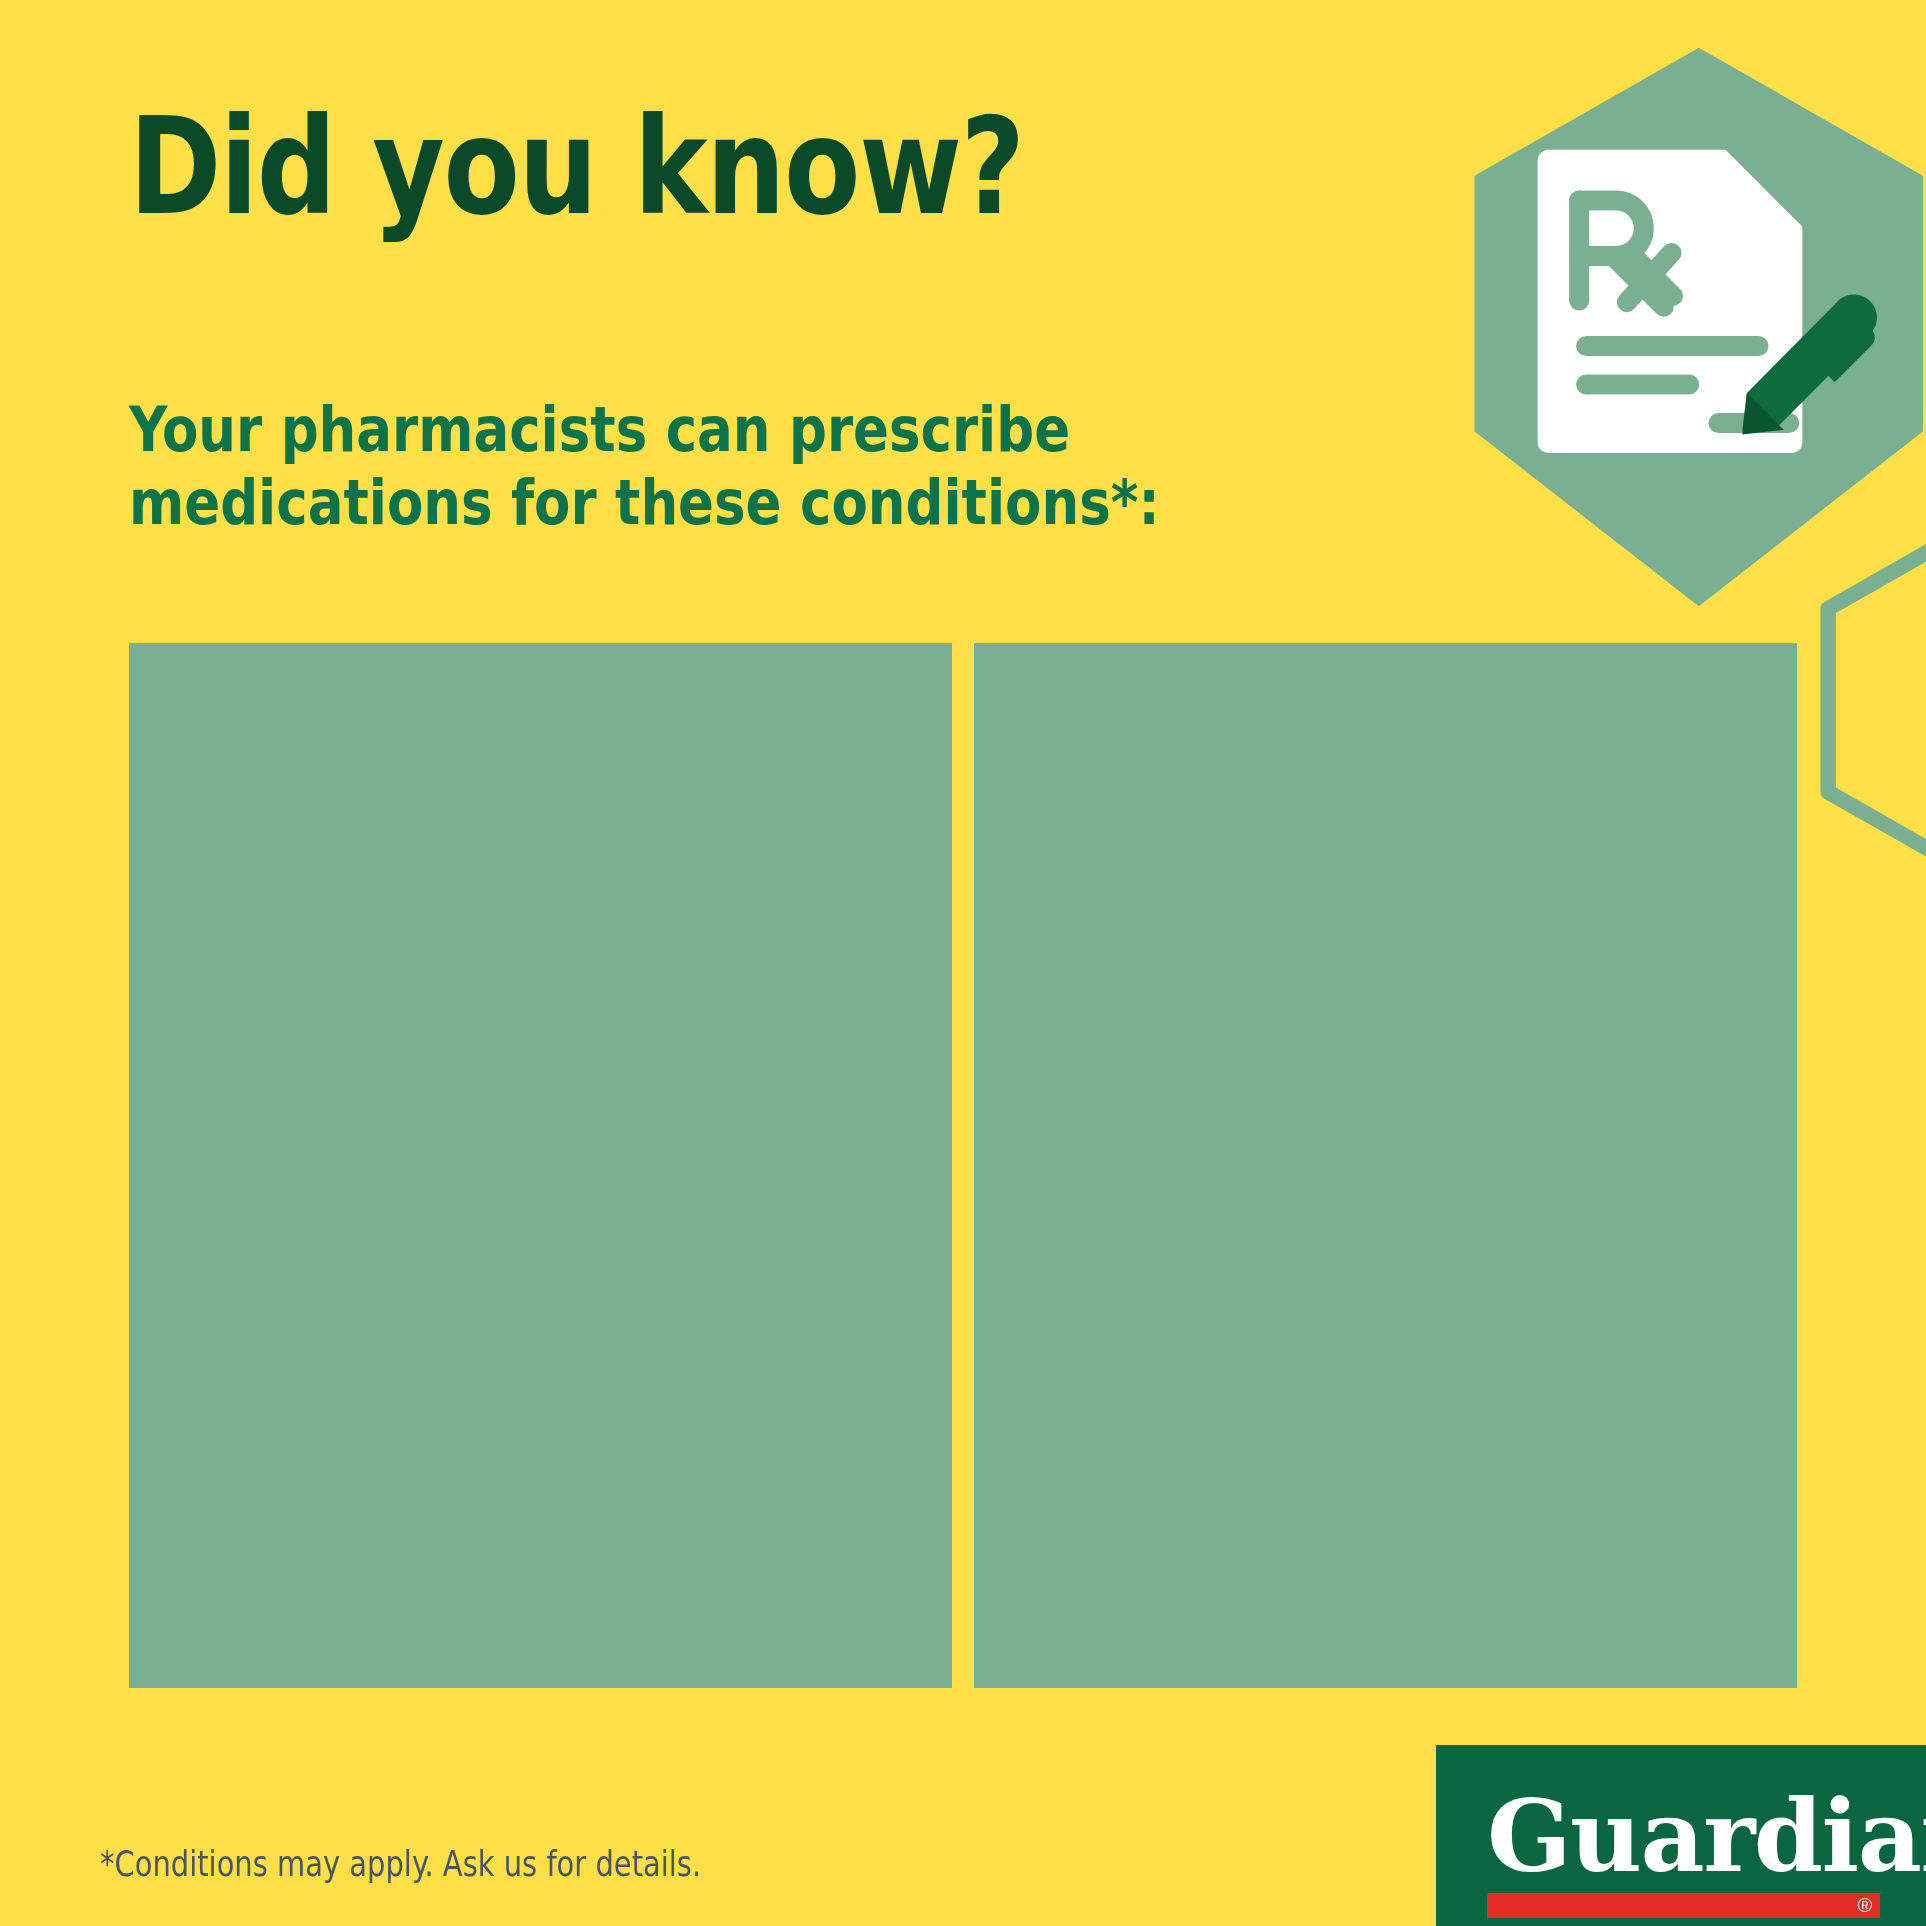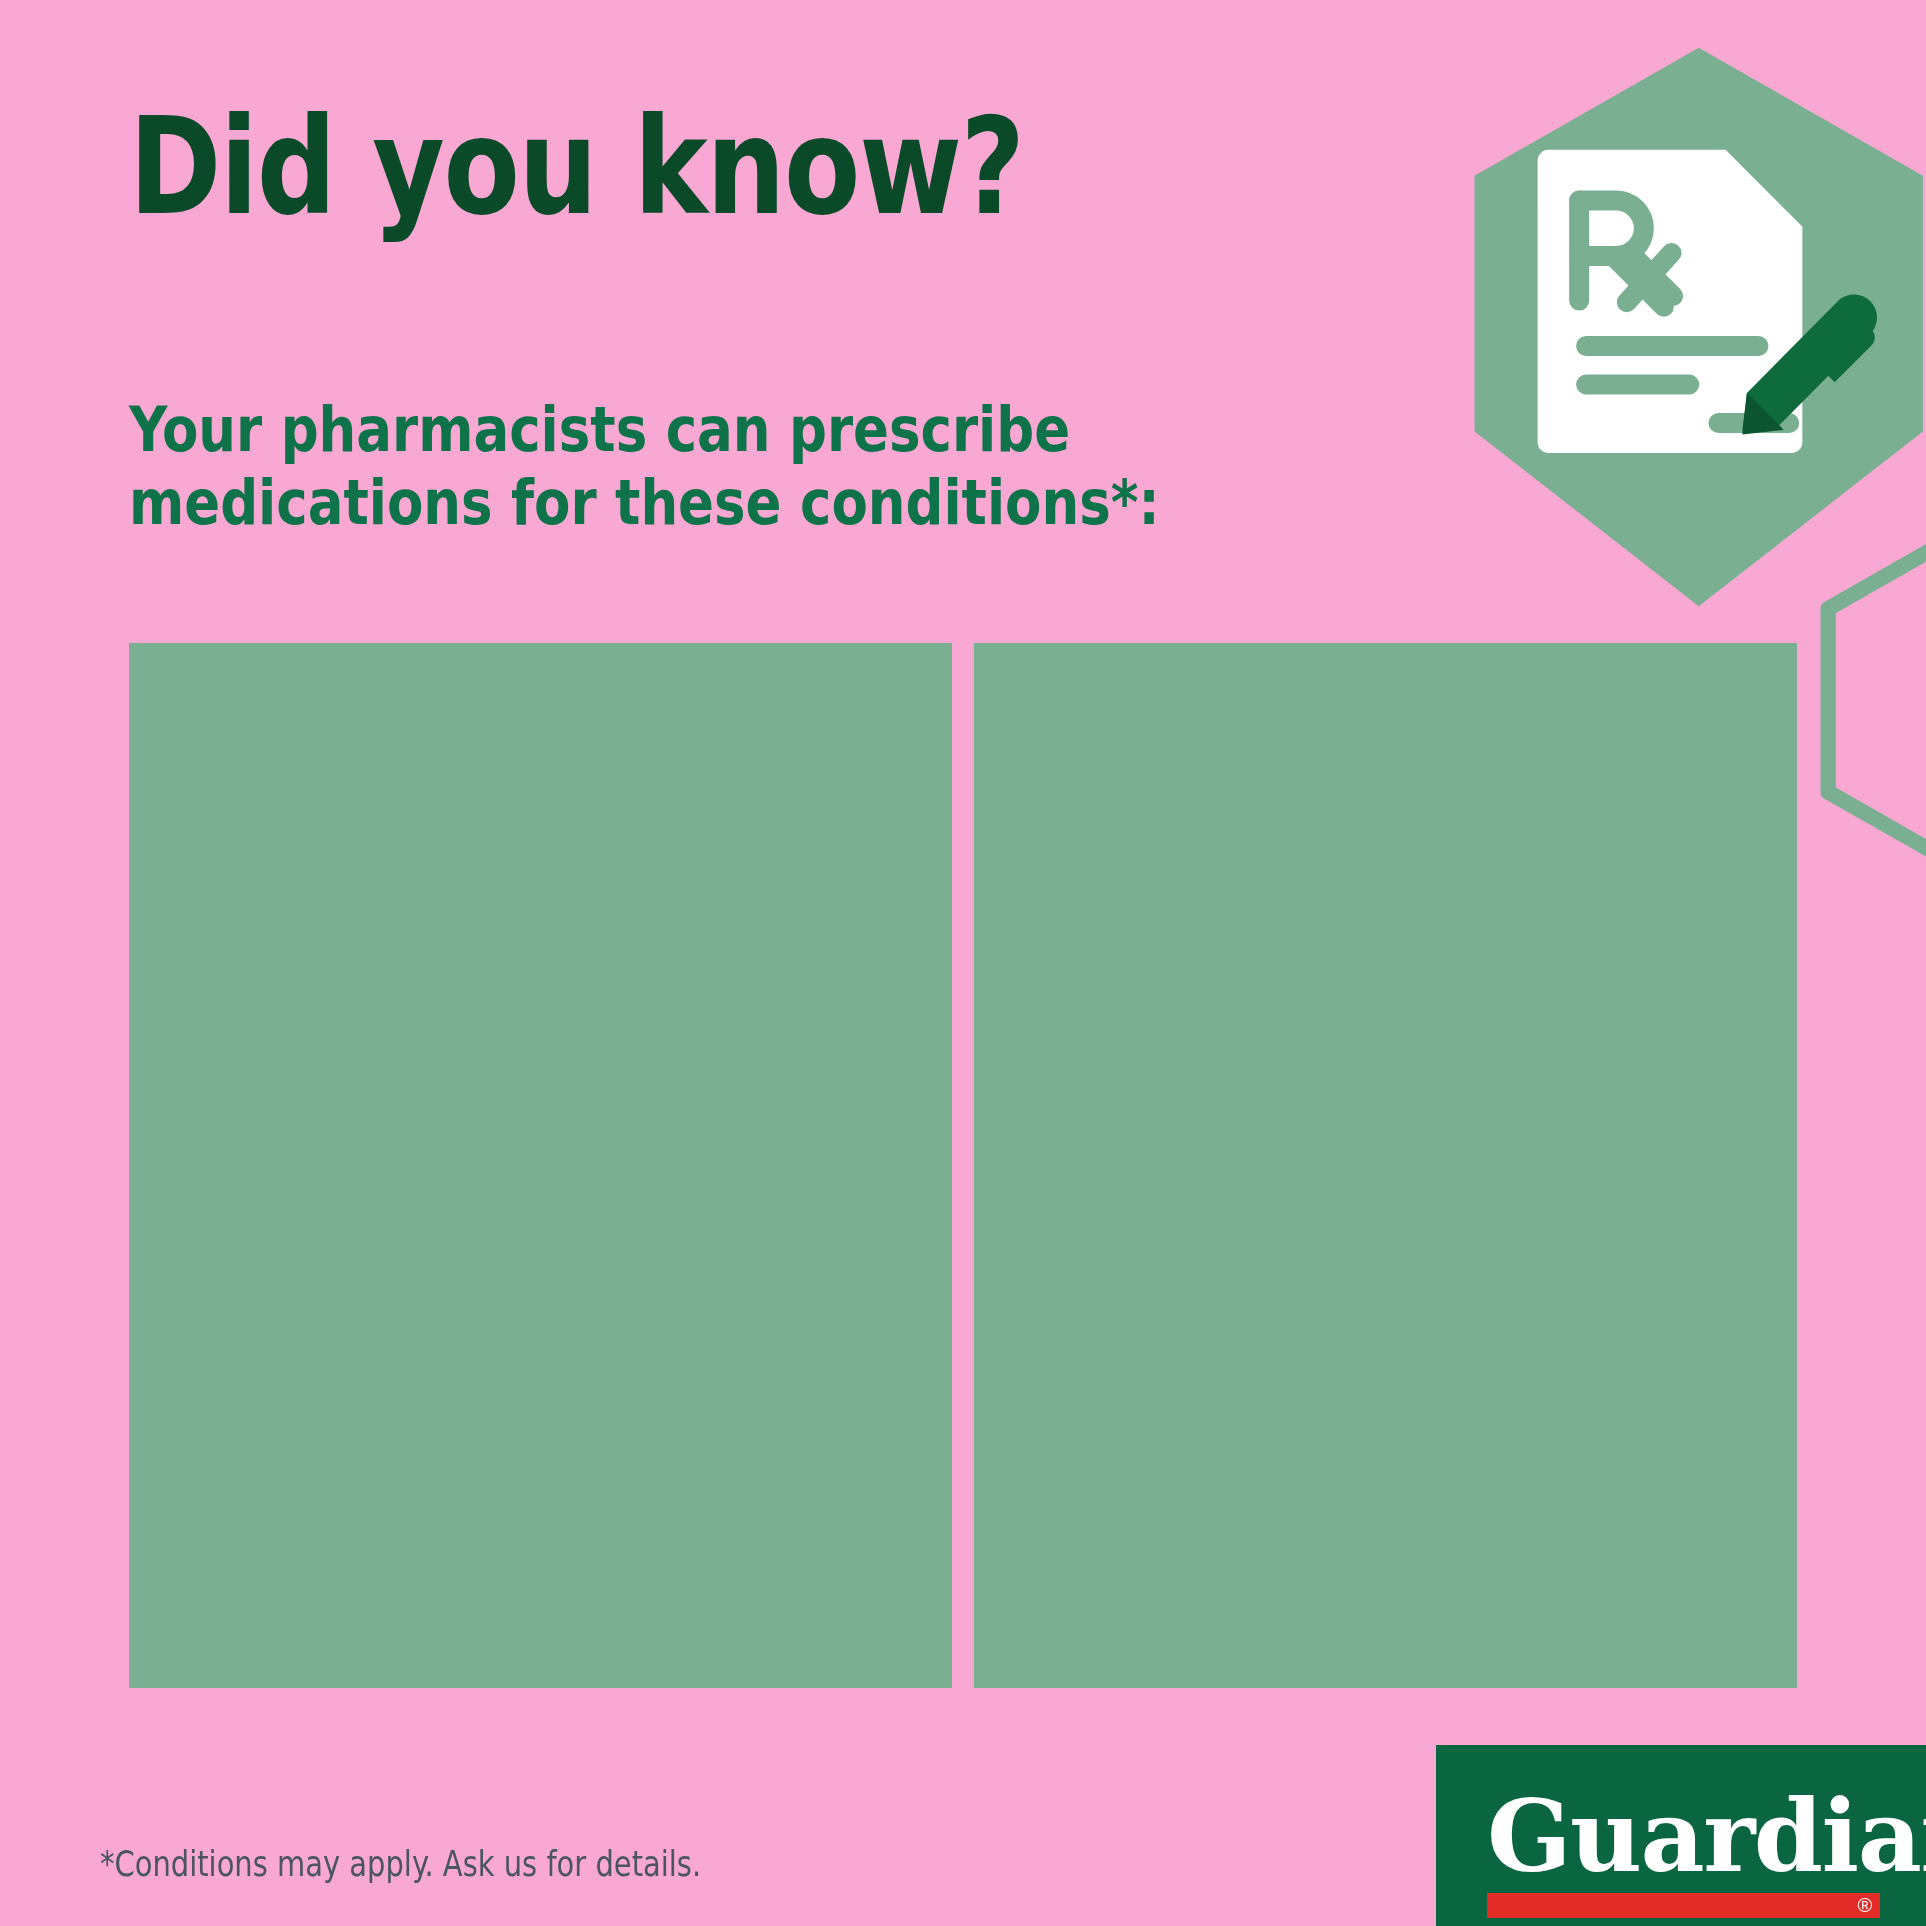--- a/index.html
+++ b/index.html
@@ -5,21 +5,21 @@
   html, body {
     margin: 0;
     padding: 0;
     background: #ffffff;
   }
   #poster {
     position: relative;
     width: 1926px;
     height: 1926px;
     overflow: hidden;
-    background: #f9a8d4;
+    background: #fde047;
     font-family: "Liberation Sans", "DejaVu Sans", sans-serif;
   }
 
   
   .deco-layer {
     position: absolute;
     inset: 0;
     width: 1926px;
     height: 1926px;
     pointer-events: none;

